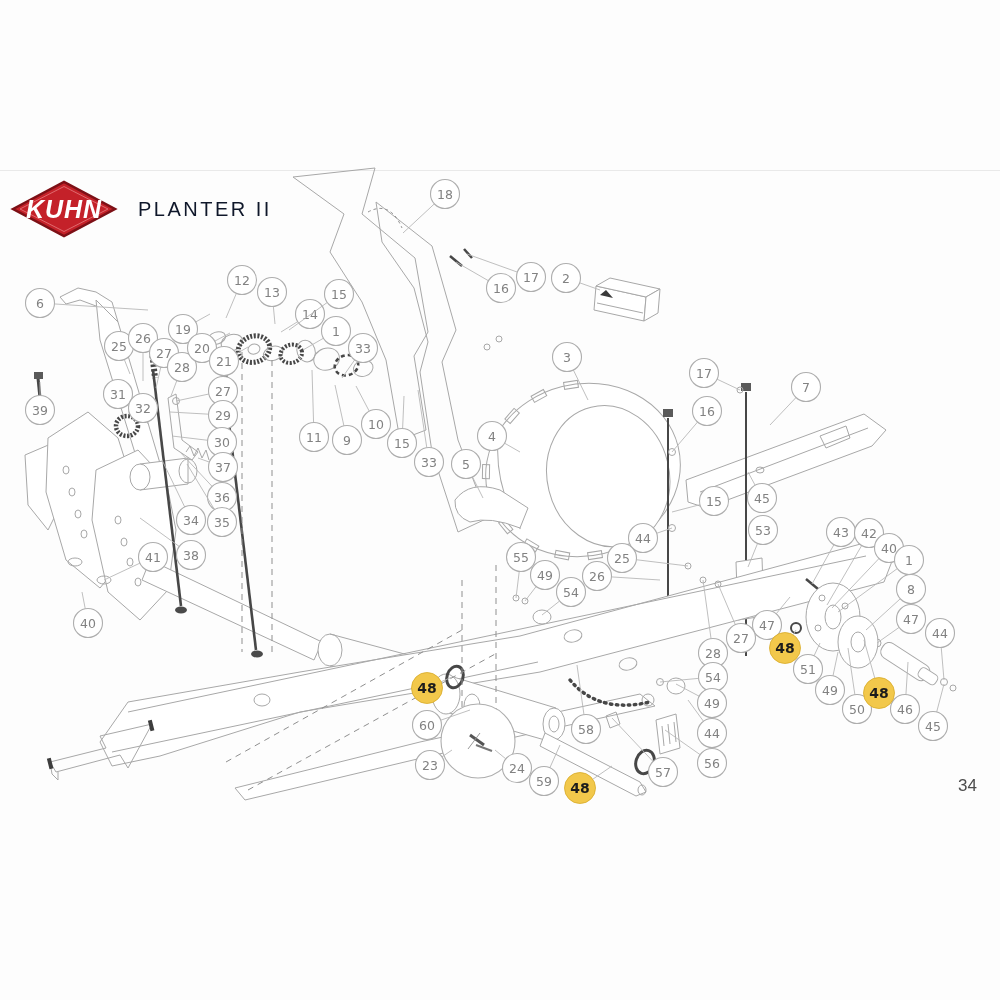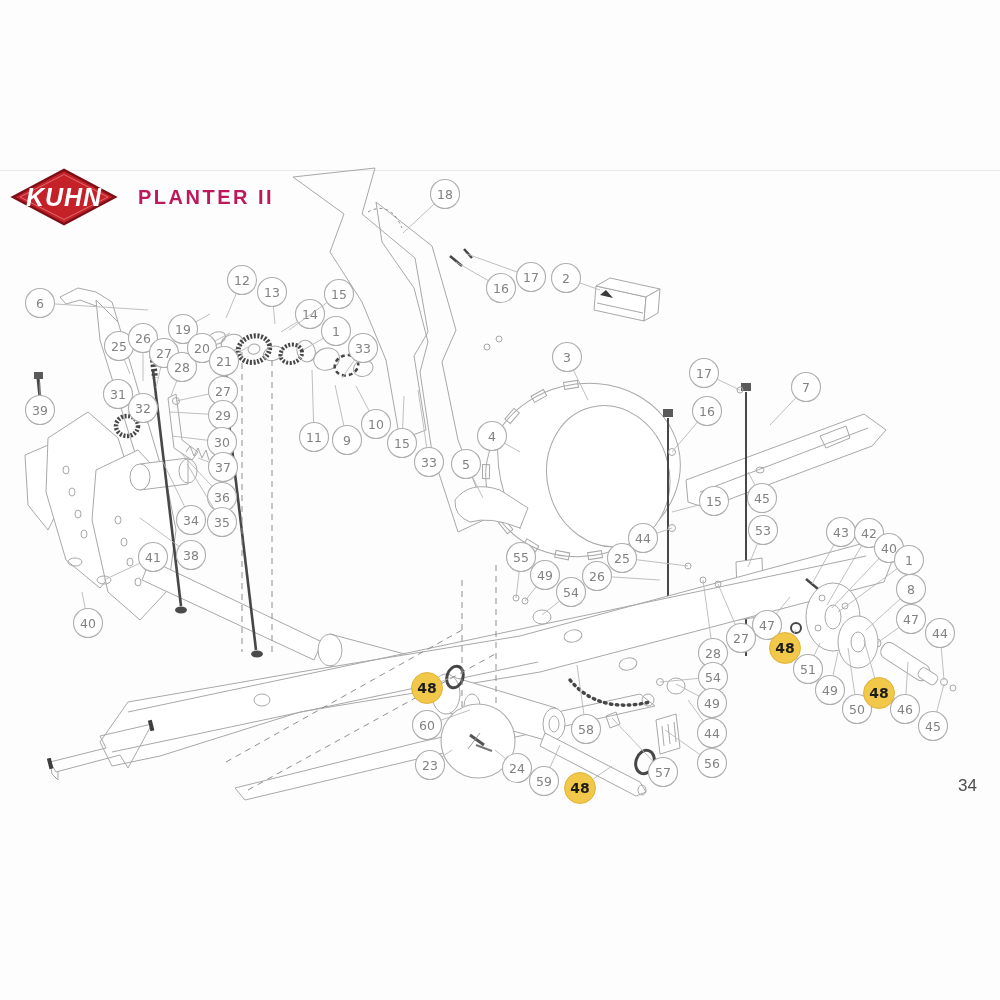--- a/index.html
+++ b/index.html
@@ -1,21 +1,21 @@
 <!DOCTYPE html>
 <html><head>
 <meta charset="utf-8">
 <style>
   html,body{margin:0;padding:0;background:#ffffff;}
   #page{position:relative;width:1000px;height:1000px;background:#fdfdfd;overflow:hidden;
         font-family:"Liberation Sans",sans-serif;}
   #topline{position:absolute;left:0;top:170px;width:1000px;height:1px;background:#e9e9e9;}
-  #brandbar{position:absolute;left:10px;top:166px;width:420px;height:62px;display:flex;align-items:center;}
+  #brandbar{position:absolute;left:10px;top:178px;width:420px;height:62px;display:flex;align-items:center;}
   #logo{width:108px;height:60px;flex:0 0 auto;}
-  #model-title{margin-left:20px;font-size:20px;font-weight:700;color:#be185d;letter-spacing:2.5px;}
+  #model-title{margin-left:20px;font-size:20px;font-weight:400;color:#0f172a;letter-spacing:2.5px;}
   #diagram-svg{position:absolute;left:0;top:0;width:1000px;height:1000px;}
   #page-number{position:absolute;left:958px;top:776px;font-size:17px;color:#4c4c4c;}
   .art{stroke:#a8a8a8;stroke-width:1;fill:none;}
   .artf{stroke:#a8a8a8;stroke-width:1;fill:#ffffff;}
   .dark{stroke:#474747;fill:none;}
   .dash{stroke:#8f8f8f;stroke-width:1;fill:none;stroke-dasharray:6 5;}
 </style>
 </head>
 <body>
 

